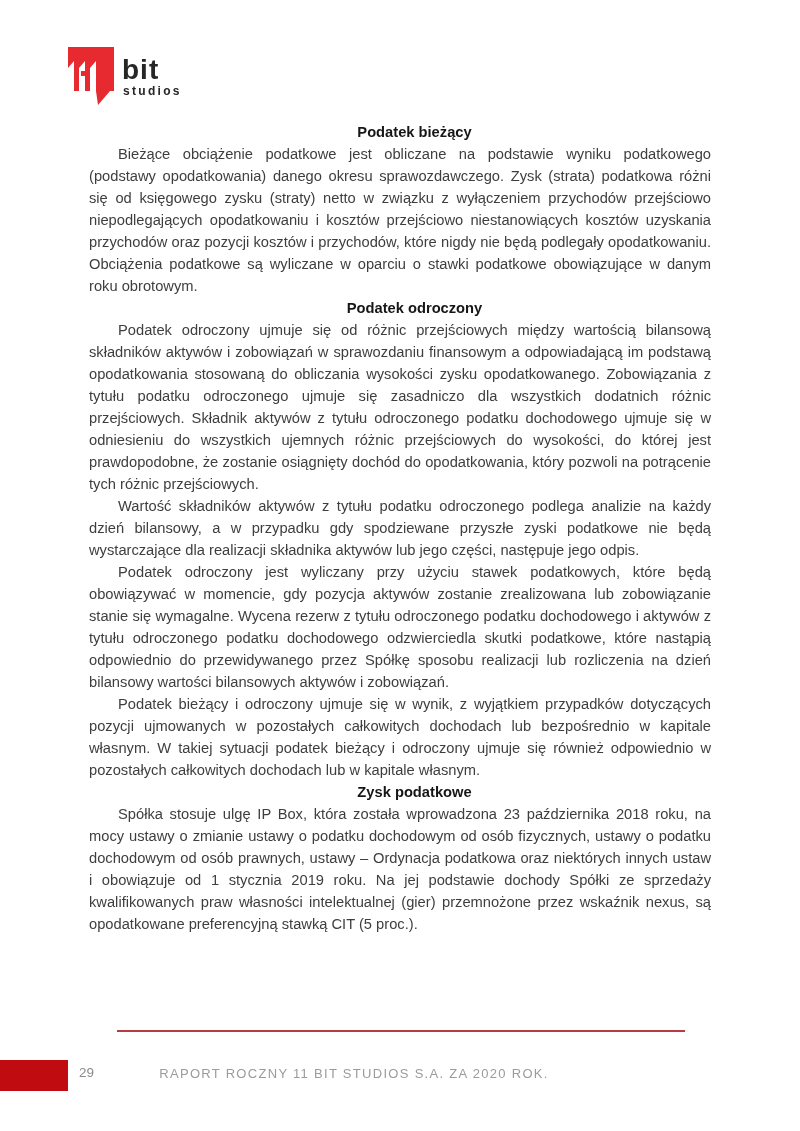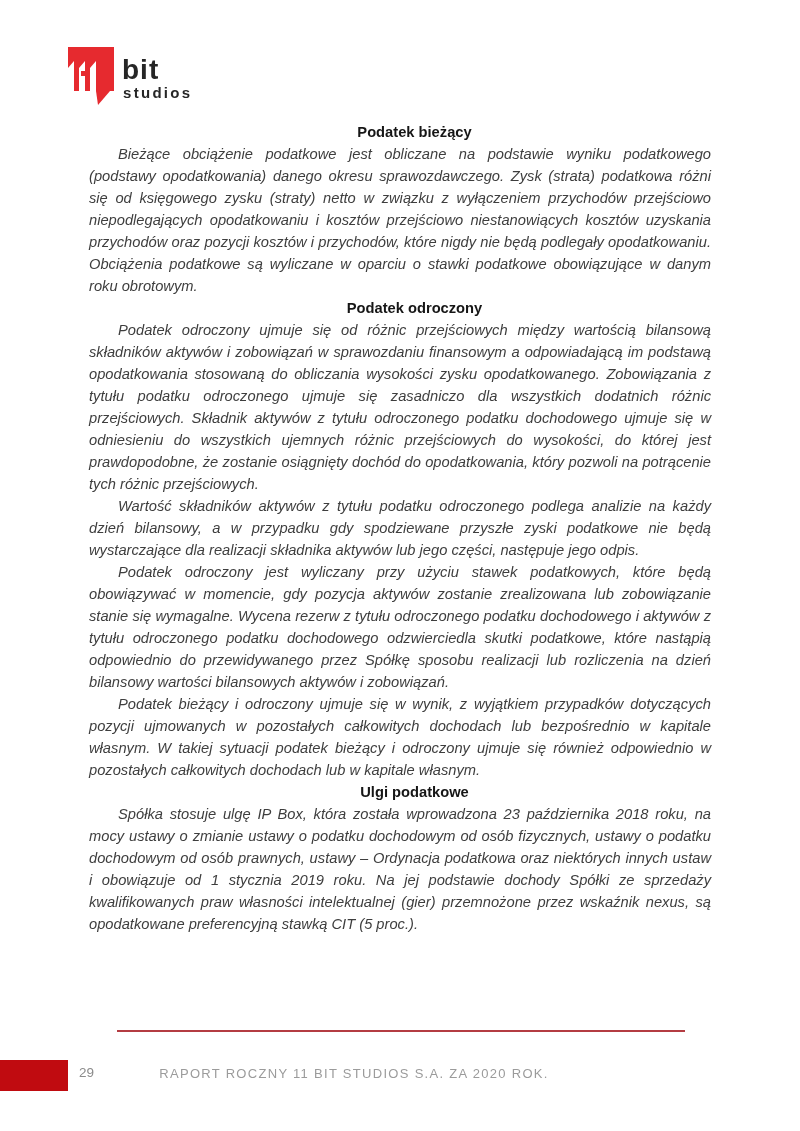--- a/index.html
+++ b/index.html
@@ -14,36 +14,36 @@
   
   .logo{position:absolute;left:64px;top:44px;width:200px;height:70px;}
   .logo-mark{position:absolute;left:0;top:0;}
   .logo-bit{
     position:absolute;left:58px;top:12px;
     font-size:28px;font-weight:900;color:#262626;
     letter-spacing:1px;line-height:1;
   }
   .logo-studios{
     position:absolute;left:59px;top:41px;
-    font-size:15px;font-weight:700;color:#262626;
+    font-size:12px;font-weight:700;color:#262626;
     letter-spacing:2.3px;line-height:1;text-transform:lowercase;
   }
   
   .content{
     position:absolute;left:89px;top:121px;width:622px;
     font-size:14.7px;line-height:22px;color:#3e3e3e;
     text-align:justify;
   }
   .section{}
   .section:first-child{margin-top:0;}
   .section h3{
     font-size:14.7px;line-height:22px;font-weight:700;color:#161616;
     margin:0;padding-left:29px;text-align:center;
   }
-  .section p{margin:0;text-indent:29px;font-style:italic;}
+  .section p{margin:0;text-indent:29px;}
   
   .footer-rule{position:absolute;left:117px;top:1030px;width:568px;height:2px;background:#b43c42;}
   .footer-block{position:absolute;left:0;top:1060px;width:68px;height:31px;background:#c00b10;}
   .footer-pagenum{position:absolute;left:79px;top:1065px;font-size:13.5px;color:#8b8b8b;}
   .footer-title{
     position:absolute;left:0;top:1066px;width:708px;text-align:center;
     font-size:13px;letter-spacing:1.3px;color:#9b9b9b;
   }
 </style>
 </head>
@@ -78,21 +78,21 @@
       <p>Podatek odroczony ujmuje się od różnic przejściowych między wartością bilansową składników aktywów i zobowiązań w sprawozdaniu finansowym a odpowiadającą im podstawą opodatkowania stosowaną do obliczania wysokości zysku opodatkowanego. Zobowiązania z tytułu podatku odroczonego ujmuje się zasadniczo dla wszystkich dodatnich różnic przejściowych. Składnik aktywów z tytułu odroczonego podatku dochodowego ujmuje się w odniesieniu do wszystkich ujemnych różnic przejściowych do wysokości, do której jest prawdopodobne, że zostanie osiągnięty dochód do opodatkowania, który pozwoli na potrącenie tych różnic przejściowych.</p>
       <p>Wartość składników aktywów z tytułu podatku odroczonego podlega analizie na każdy dzień bilansowy, a w przypadku gdy spodziewane przyszłe zyski podatkowe nie będą wystarczające dla realizacji składnika aktywów lub jego części, następuje jego odpis.</p>
       <p>Podatek odroczony jest wyliczany przy użyciu stawek podatkowych, które będą obowiązywać w momencie, gdy pozycja aktywów zostanie zrealizowana lub zobowiązanie stanie się wymagalne. Wycena rezerw z tytułu odroczonego podatku dochodowego i aktywów z tytułu odroczonego podatku dochodowego odzwierciedla skutki podatkowe, które nastąpią odpowiednio do przewidywanego przez Spółkę sposobu realizacji lub rozliczenia na dzień bilansowy wartości bilansowych aktywów i zobowiązań.</p>
     </div>
 
     <div class="section">
       <p>Podatek bieżący i odroczony ujmuje się w wynik, z wyjątkiem przypadków dotyczących pozycji ujmowanych w pozostałych całkowitych dochodach lub bezpośrednio w kapitale własnym. W takiej sytuacji podatek bieżący i odroczony ujmuje się również odpowiednio w pozostałych całkowitych dochodach lub w kapitale własnym.</p>
     </div>
 
     <div class="section">
-      <h3>Ulgi podatkowe</h3>
+      <h3>Zysk podatkowe</h3>
       <p>Spółka stosuje ulgę IP Box, która została wprowadzona 23 października 2018 roku, na mocy ustawy o zmianie ustawy o podatku dochodowym od osób fizycznych, ustawy o podatku dochodowym od osób prawnych, ustawy – Ordynacja podatkowa oraz niektórych innych ustaw i obowiązuje od 1 stycznia 2019 roku. Na jej podstawie dochody Spółki ze sprzedaży kwalifikowanych praw własności intelektualnej (gier) przemnożone przez wskaźnik nexus, są opodatkowane preferencyjną stawką CIT (5 proc.).</p>
     </div>
 
   </div>
 
   <div class="footer-rule"></div>
   <div class="footer-block"></div>
   <div class="footer-pagenum">29</div>
   <div class="footer-title">RAPORT ROCZNY 11 BIT STUDIOS S.A. ZA 2020 ROK.</div>
 

